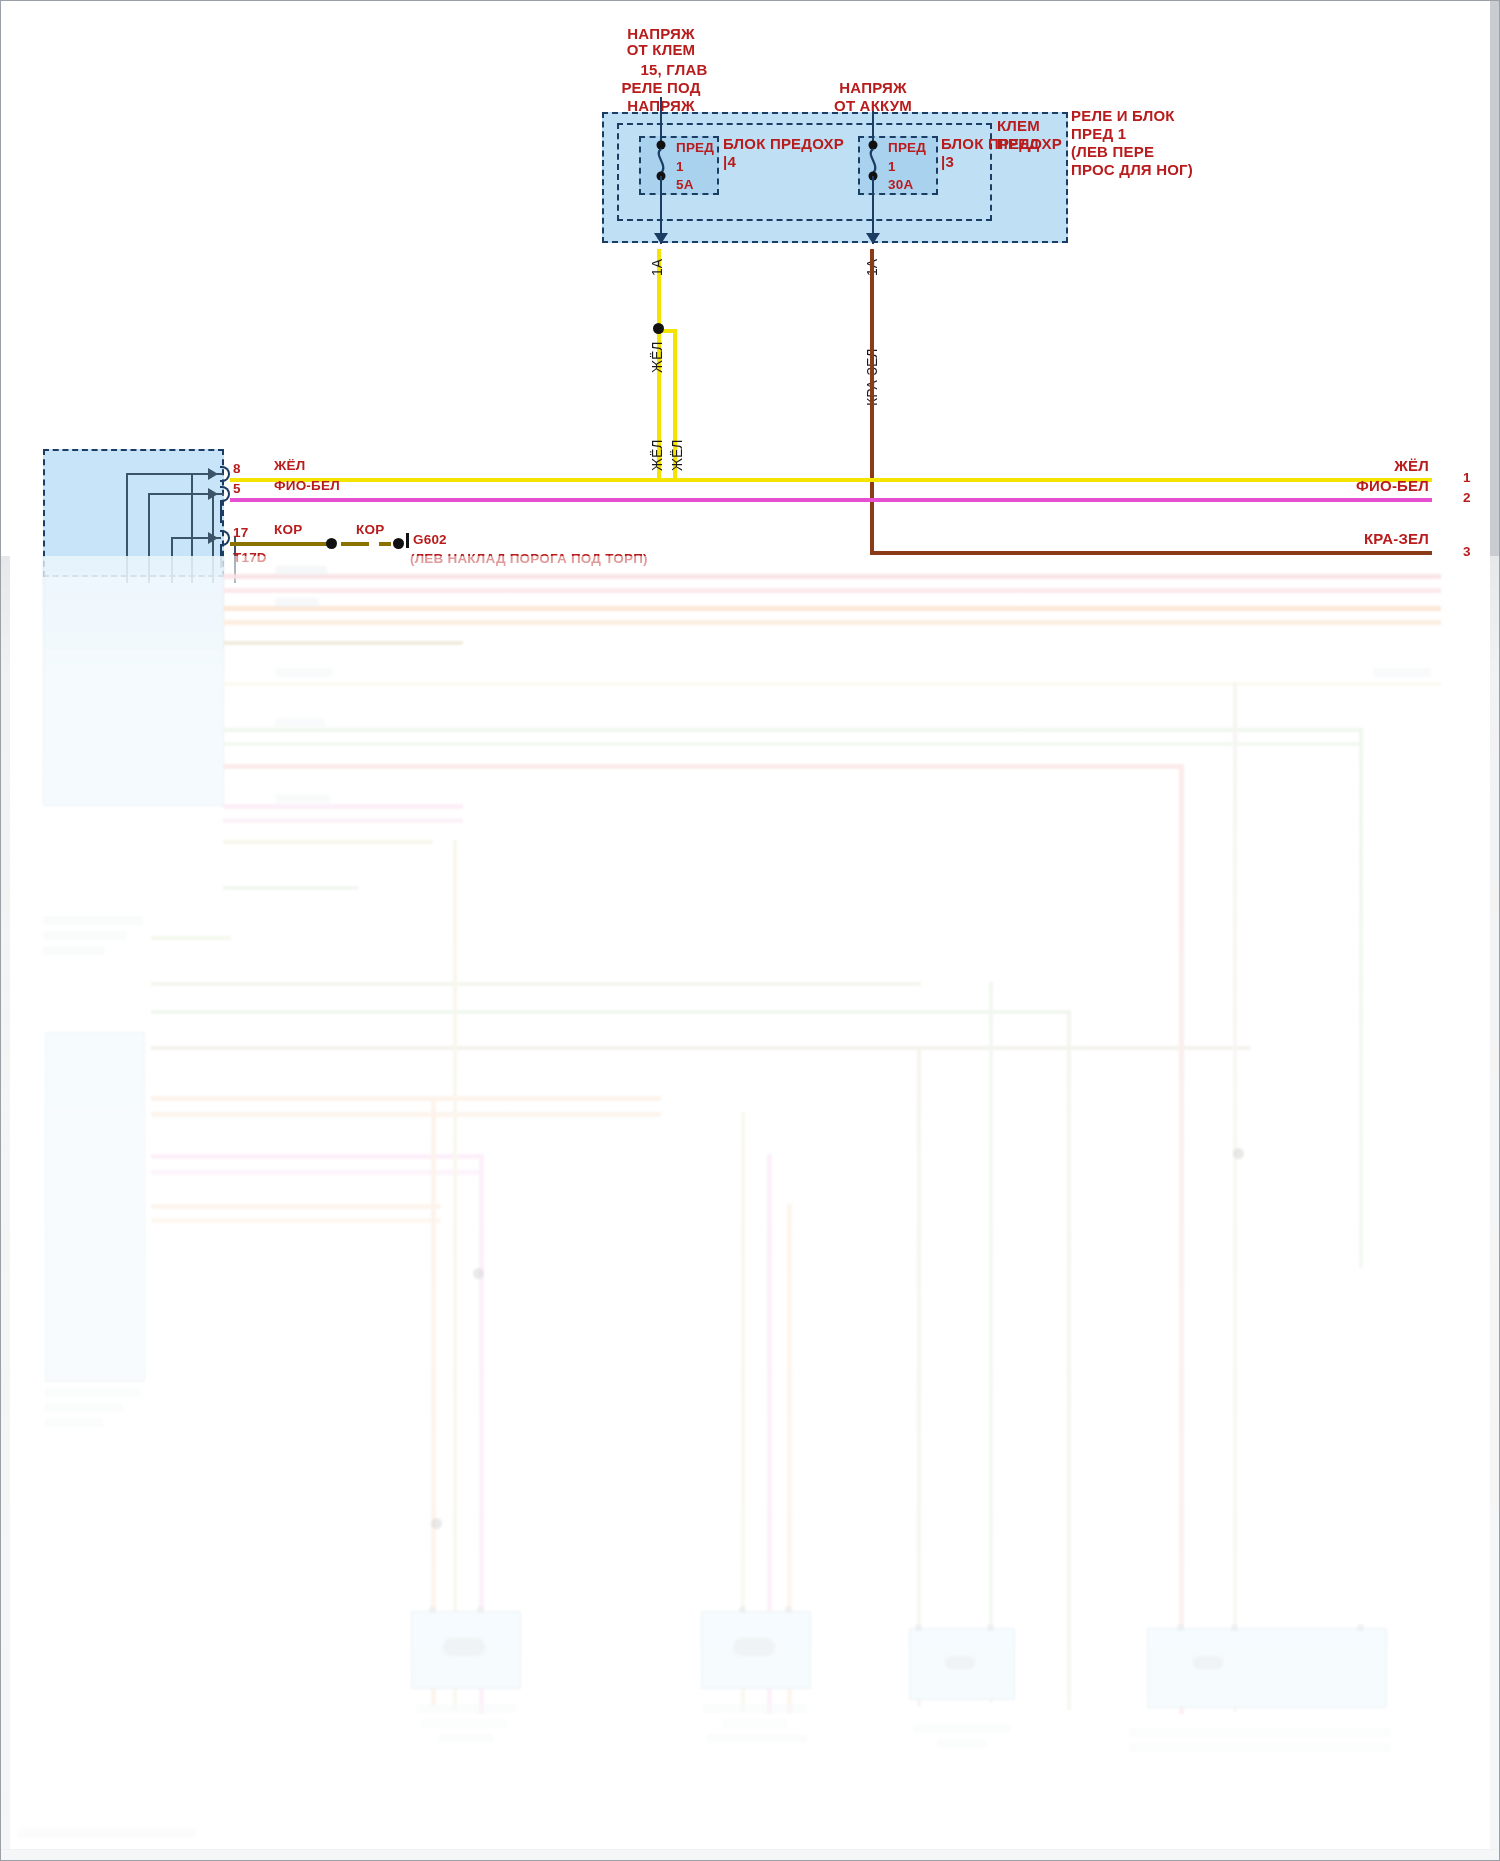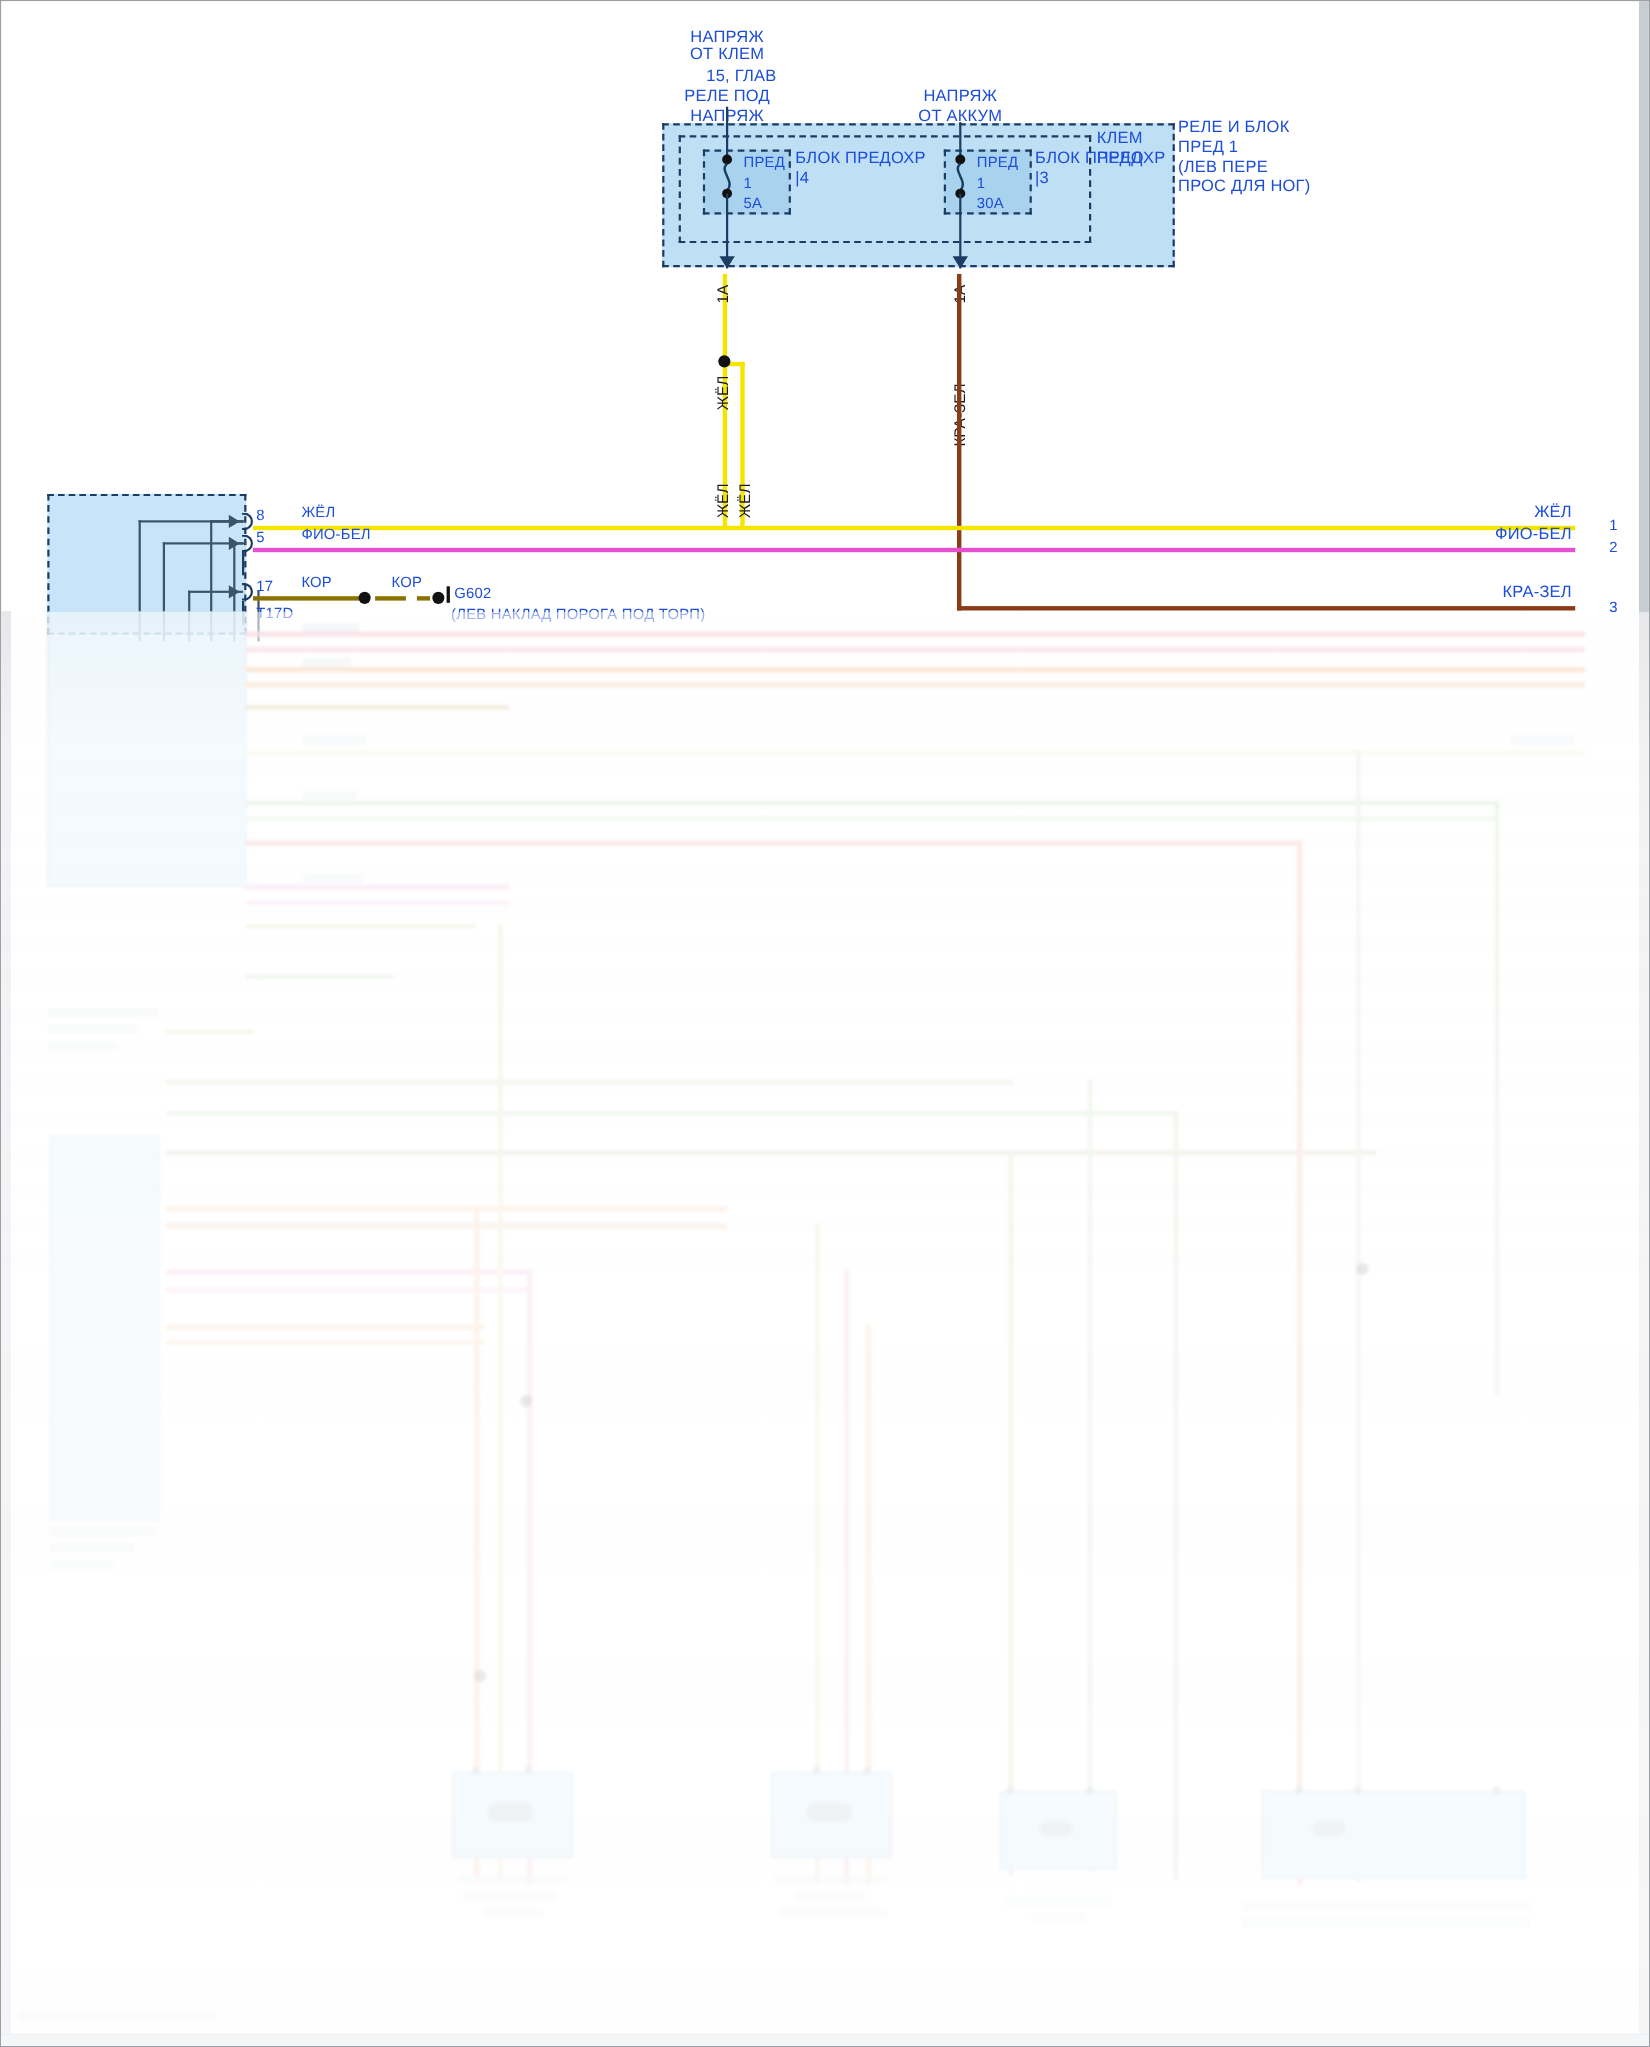--- a/index.html
+++ b/index.html
@@ -9,24 +9,25 @@
     position:relative;
     width:1500px;height:1861px;
     background:#ffffff;
     overflow:hidden;
     border:1px solid #9aa0a6;
     box-sizing:border-box;
   }
   .txt{
     position:absolute;
     font-size:15px;
-    color:#1d4ed8;
+    color:#b91c1c;
     white-space:pre;
     line-height:17px;
     letter-spacing:.2px;
+    font-weight:bold;
   }
   .txt.c{text-align:center;transform:translateX(-50%);}
   .txt.r{text-align:right;transform:translateX(-100%);}
   .txt.small{font-size:13.5px;}
   
   .vtxt{
     position:absolute;
     font-size:14px;
     color:#1a1a1a;
     white-space:nowrap;

